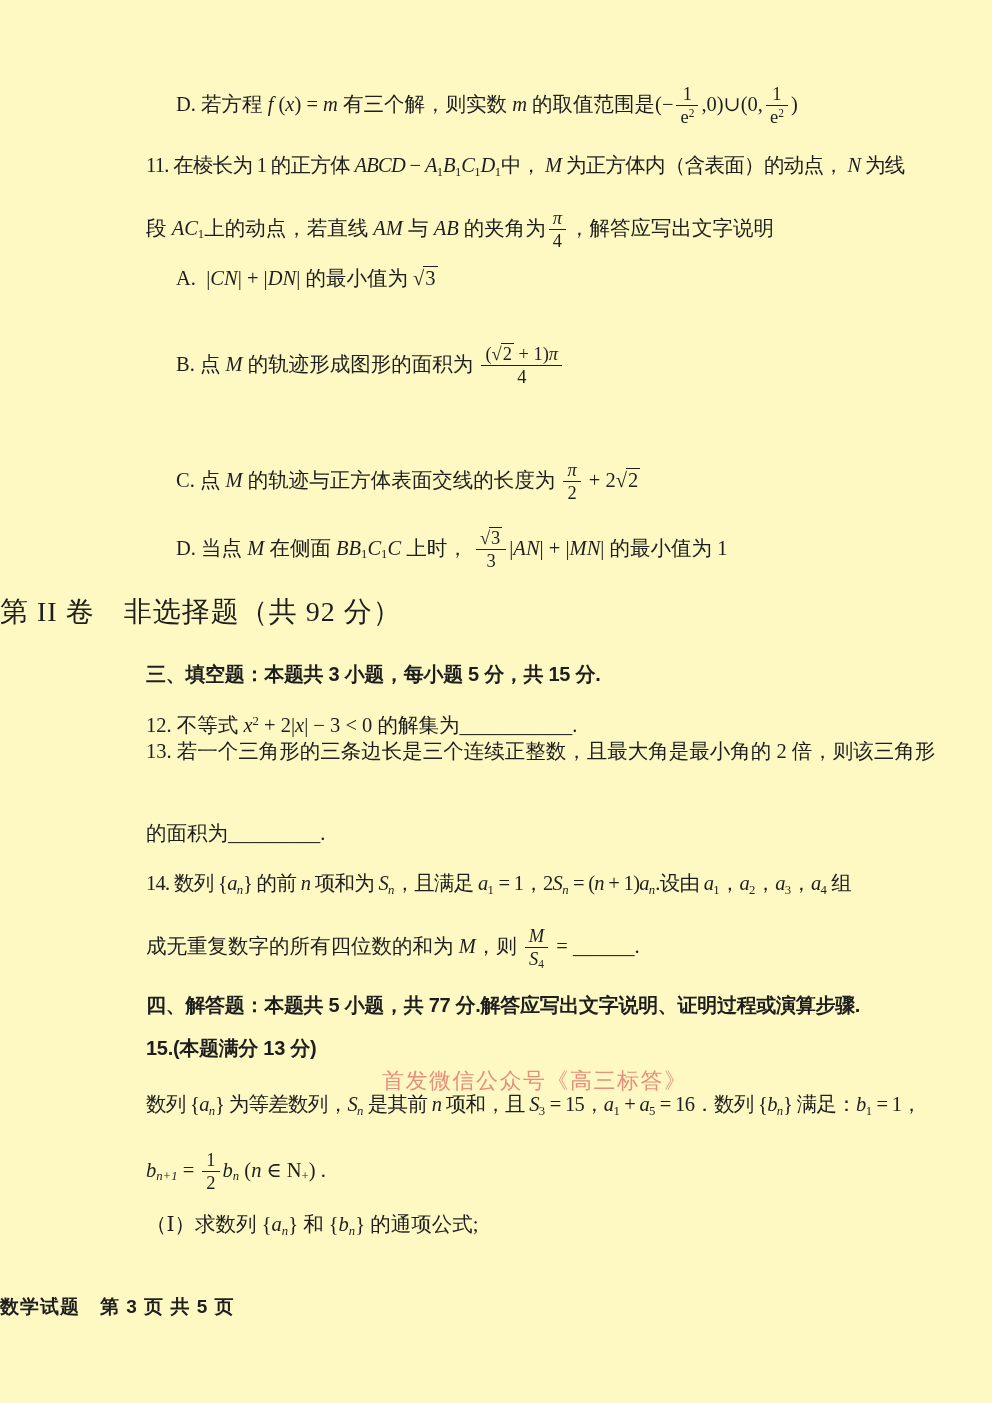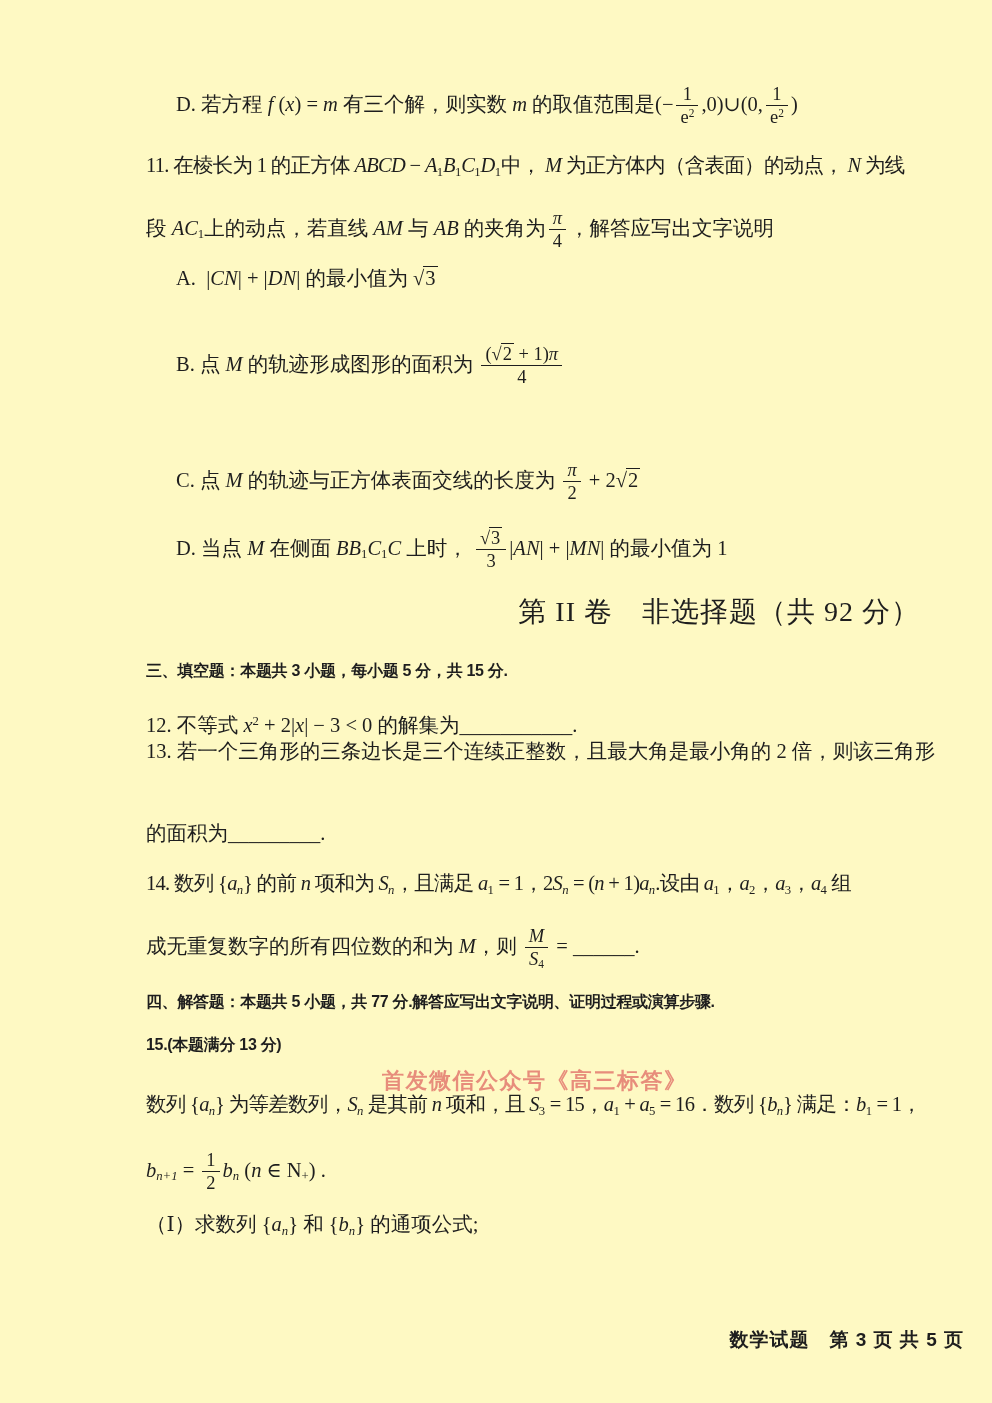--- a/index.html
+++ b/index.html
@@ -11,24 +11,24 @@
     color:#1e1e1e;
     font-family:"Liberation Serif","DejaVu Serif",serif;
     overflow:hidden;
   }
   .line{
     position:absolute;
     white-space:pre;
     font-size:20.5px;
     line-height:1.3;
   }
-  .center{left:0;width:920px;text-align:right;}
+  .center{left:0;width:920px;text-align:left;}
   .tight{letter-spacing:-0.7px;}
   .heading{font-size:28px;letter-spacing:1px;}
-  .hei{font-family:"Liberation Sans","DejaVu Sans",sans-serif;font-size:16px;letter-spacing:-0.3px;}
+  .hei{font-family:"Liberation Sans","DejaVu Sans",sans-serif;font-size:20px;letter-spacing:-0.3px;}
   .watermark{color:#e06a64;font-size:22px;letter-spacing:1.5px;opacity:0.75;}
   .footer{font-size:19px;font-weight:bold;font-family:"Liberation Sans","DejaVu Sans",sans-serif;letter-spacing:1px;}
   
   .m{font-style:italic;}
   .bold{font-weight:bold;}
   .sub{font-size:0.62em;vertical-align:-0.3em;letter-spacing:0;}
   .sup{font-size:0.62em;vertical-align:0.55em;letter-spacing:0;}
   .frac{
     display:inline-block;vertical-align:middle;
     text-align:center;font-size:0.9em;line-height:1.1;
@@ -53,18 +53,18 @@
   <div class="line" style="left:176px;top:528px;"><span>D. 当点 </span><span class="m">M</span><span> 在侧面 </span><span class="m">BB</span><span class="sub">1</span><span class="m">C</span><span class="sub">1</span><span class="m">C</span><span> 上时， </span><span class="frac"><span class="num"><span class="sqrt"><span class="rsign">√</span><span class="rad">3</span></span></span><span class="den"><span>3</span></span></span><span>|</span><span class="m">AN</span><span>| + |</span><span class="m">MN</span><span>| 的最小值为 1</span></div>
   <div class="line center heading" style="top:594px;"><span>第 II 卷　非选择题（共 92 分）</span></div>
   <div class="line hei" style="left:146px;top:661px;"><span class="bold">三、填空题：本题共 3 小题，每小题 5 分，共 15 分.</span></div>
   <div class="line" style="left:146px;top:712px;"><span>12. 不等式 </span><span class="m">x</span><span class="sup">2</span><span> + 2|</span><span class="m">x</span><span>| − 3 &lt; 0 的解集为</span><span>___________.</span></div>
   <div class="line" style="left:146px;top:738px;"><span>13. 若一个三角形的三条边长是三个连续正整数，且最大角是最小角的 2 倍，则该三角形</span></div>
   <div class="line" style="left:146px;top:820px;"><span>的面积为_________.</span></div>
   <div class="line tight" style="left:146px;top:870px;"><span>14. 数列 {</span><span class="m">a</span><span class="sub m">n</span><span>} 的前 </span><span class="m">n</span><span> 项和为 </span><span class="m">S</span><span class="sub m">n</span><span>，且满足 </span><span class="m">a</span><span class="sub">1</span><span> = 1，2</span><span class="m">S</span><span class="sub m">n</span><span> = (</span><span class="m">n</span><span> + 1)</span><span class="m">a</span><span class="sub m">n</span><span>.设由 </span><span class="m">a</span><span class="sub">1</span><span>，</span><span class="m">a</span><span class="sub">2</span><span>，</span><span class="m">a</span><span class="sub">3</span><span>，</span><span class="m">a</span><span class="sub">4</span><span> 组</span></div>
   <div class="line" style="left:146px;top:926px;"><span>成无重复数字的所有四位数的和为 </span><span class="m">M</span><span>，则 </span><span class="frac"><span class="num"><span class="m">M</span></span><span class="den"><span class="m">S</span><span class="sub">4</span></span></span><span> = ______.</span></div>
   <div class="line hei tight" style="left:146px;top:992px;"><span class="bold">四、解答题：本题共 5 小题，共 77 分.解答应写出文字说明、证明过程或演算步骤.</span></div>
   <div class="line hei" style="left:146px;top:1035px;"><span class="bold">15.(本题满分 13 分)</span></div>
-  <div class="line watermark" style="left:382px;top:1067px;font-weight:bold;"><span>首发微信公众号《高三标答》</span></div>
+  <div class="line watermark" style="left:382px;top:1067px;"><span>首发微信公众号《高三标答》</span></div>
   <div class="line tight" style="left:146px;top:1091px;"><span>数列 {</span><span class="m">a</span><span class="sub m">n</span><span>} 为等差数列，</span><span class="m">S</span><span class="sub m">n</span><span> 是其前 </span><span class="m">n</span><span> 项和，且 </span><span class="m">S</span><span class="sub">3</span><span> = 15，</span><span class="m">a</span><span class="sub">1</span><span> + </span><span class="m">a</span><span class="sub">5</span><span> = 16．数列 {</span><span class="m">b</span><span class="sub m">n</span><span>} 满足：</span><span class="m">b</span><span class="sub">1</span><span> = 1，</span></div>
   <div class="line" style="left:146px;top:1150px;"><span class="m">b</span><span class="sub m">n+1</span><span> = </span><span class="frac"><span class="num"><span>1</span></span><span class="den"><span>2</span></span></span><span class="m">b</span><span class="sub m">n</span><span> (</span><span class="m">n</span><span> ∈ N</span><span class="sub">+</span><span>) .</span></div>
   <div class="line" style="left:146px;top:1211px;"><span>（Ⅰ）求数列 {</span><span class="m">a</span><span class="sub m">n</span><span>} 和 {</span><span class="m">b</span><span class="sub m">n</span><span>} 的通项公式;</span></div>
-  <div class="line center footer" style="top:1328px;padding-left:44px;"><span class="bold">数学试题　第 3 页 共 5 页</span></div>
+  <div class="line center footer" style="top:1295px;"><span class="bold">数学试题　第 3 页 共 5 页</span></div>
 </div>
 
 </body></html>

